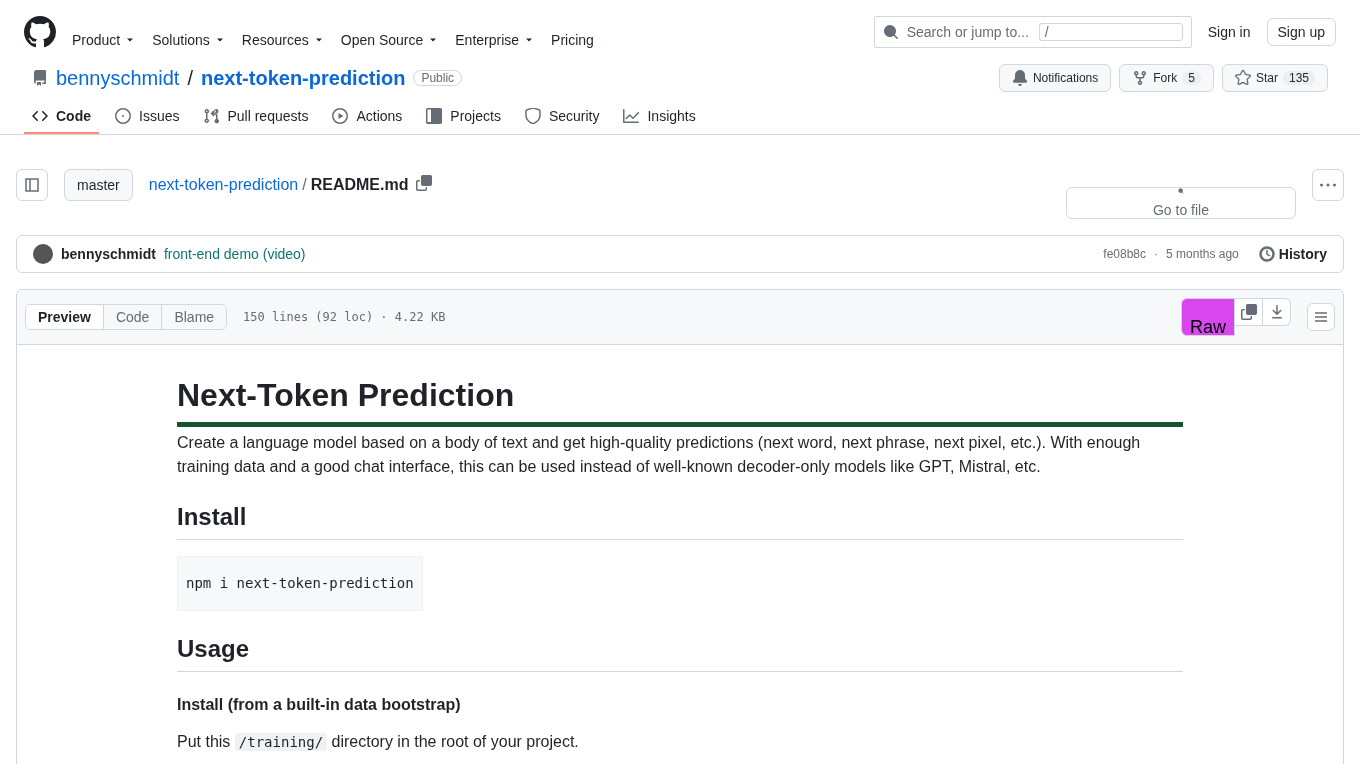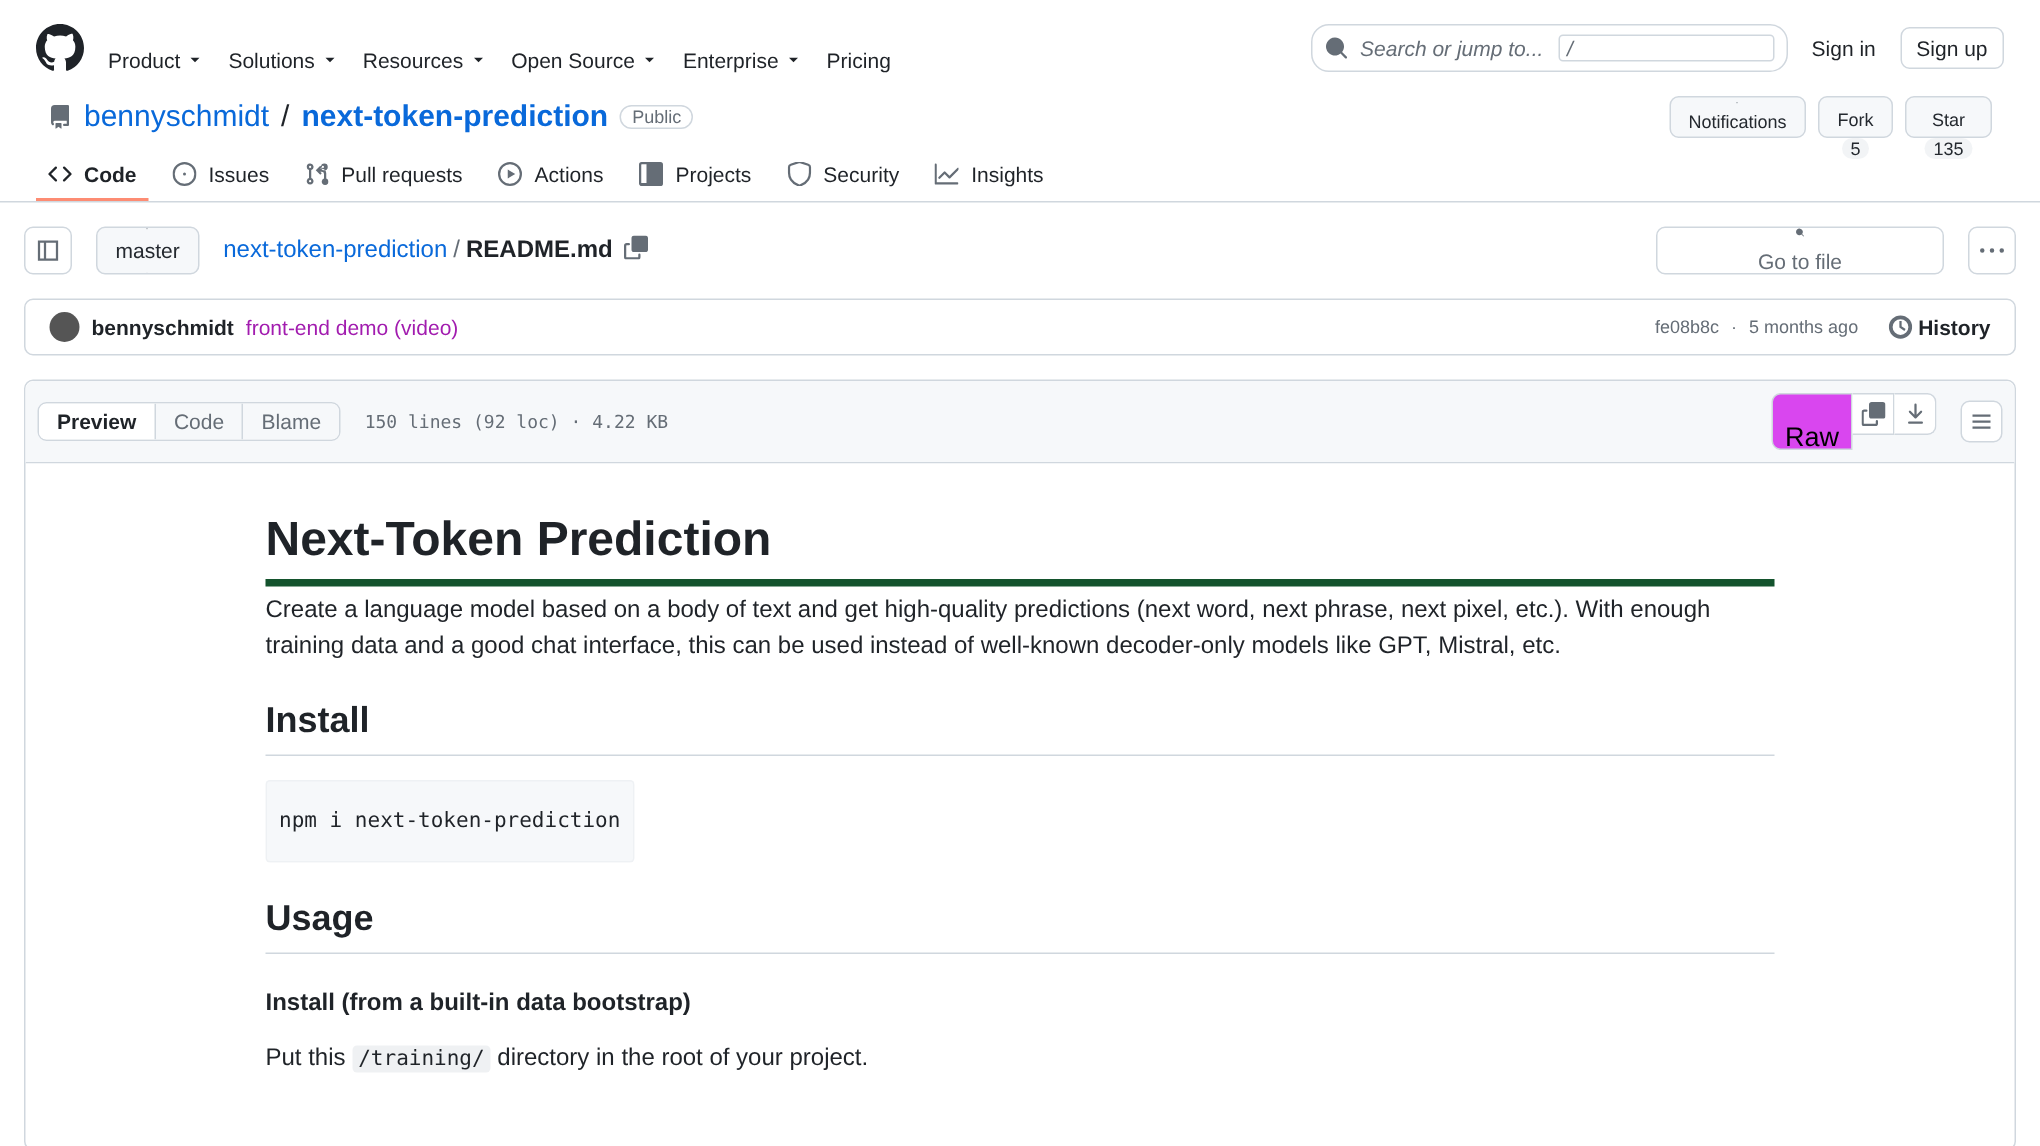--- a/index.html
+++ b/index.html
@@ -29,26 +29,25 @@
   color: #1f2328;
   font-size: 14px;
   cursor: pointer;
 }
 .nav-global-item svg { width:12px; height:12px; fill:#1f2328; }
 .top-header-right { display: flex; align-items: center; gap: 16px; }
 .search-box {
   display: flex;
   align-items: center;
   border: 1px solid #d0d7de;
-  border-radius: 12px;
+  border-radius: 2px;
   padding: 0 8px;
   height: 32px;
   width: 318px;
   color: #656d76;
-  font-style: italic;
 }
 .search-box svg { width:16px; height:16px; fill:#656d76; margin-right:8px; }
 .search-box span { flex:1; font-size:14px; }
 .search-kbd {
   border: 1px solid #d0d7de;
   border-radius: 3px;
   padding: 0 5px;
   font-size: 11px;
   color: #656d76;
 }
@@ -91,21 +90,20 @@
   display: inline-flex;
   align-items: center;
   gap: 5px;
   border: 1px solid #d0d7de;
   border-radius: 6px;
   padding: 3px 12px;
   font-size: 12px;
   background: #f6f8fa;
   color: #24292f;
   height:28px;
-  flex-direction:column;
 }
 .repo-action-btn svg { width:16px; height:16px; fill:#656d76; }
 .repo-action-btn .counter {
   background:#d0d7de44;
   border-radius:10px;
   padding:0 6px;
   font-size:12px;
   color:#24292f;
 }
 
@@ -150,37 +148,37 @@
   flex-direction:column;
 }
 .icon-btn { width:32px; }
 .icon-btn svg, .more-btn svg { width:16px; height:16px; fill:#656d76; }
 .branch-btn { padding:0 12px; gap:6px; }
 .branch-btn svg { width:16px; height:16px; fill:#656d76; }
 .breadcrumb { font-size:16px; display:flex; align-items:center; gap:4px; flex:1;}
 .breadcrumb .sep { color:#656d76; }
 .breadcrumb .current { font-weight:600; color:#1f2328; }
 .copy-icon svg { width:16px; height:16px; fill:#656d76; margin-left:4px; cursor:pointer; }
-.go-to-file { background:#fff; padding:0 12px; width:192px; gap:8px; color:#656d76; justify-content:flex-start; }
+.go-to-file { background:#fff; padding:0 12px; width:230px; gap:8px; color:#656d76; justify-content:flex-start;margin-top:36px; }
 .go-to-file svg { width:16px; height:16px; fill:#656d76; }
 .more-btn { width:32px; background:#fff; }
 
 
 .commit-box {
   margin: 0 16px;
   border: 1px solid #d0d7de;
   border-radius: 6px;
   padding: 8px 16px;
   display: flex;
   align-items: center;
   gap:8px;
 }
 .avatar { width:20px; height:20px; border-radius:50%; background:#555; }
 .commit-author { font-weight:600; font-size:14px; }
-.commit-msg { color:#a21caf; font-size:14px; }
+.commit-msg { color:#0f766e; font-size:14px; }
 .commit-box .spacer { flex:1; }
 .commit-sha, .commit-time { font-size:12px; color:#656d76; }
 .history-link { display:inline-flex; align-items:center; gap:4px; font-size:14px; color:#1f2328; font-weight:600; }
 .history-link svg { width:16px; height:16px; fill:#656d76; }
 
 
 .file-box {
   margin:16px;
   border:1px solid #d0d7de;
   border-radius:6px;

